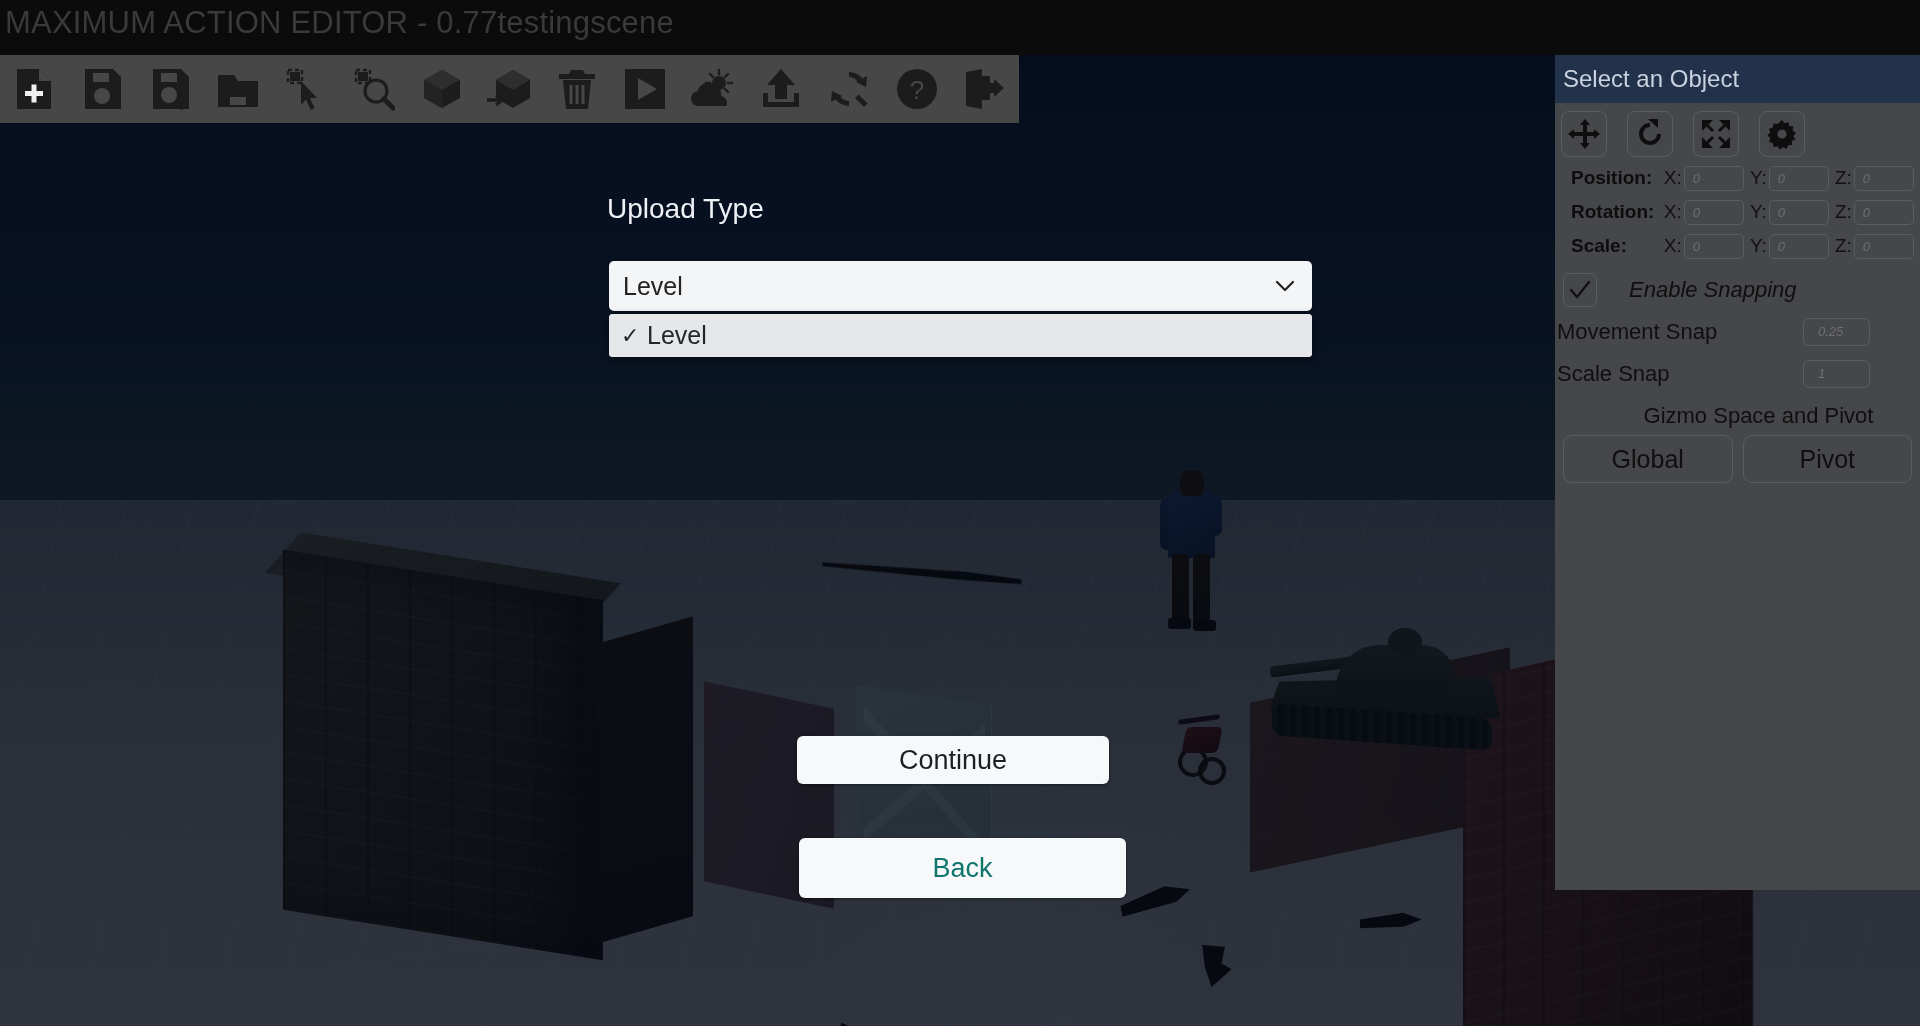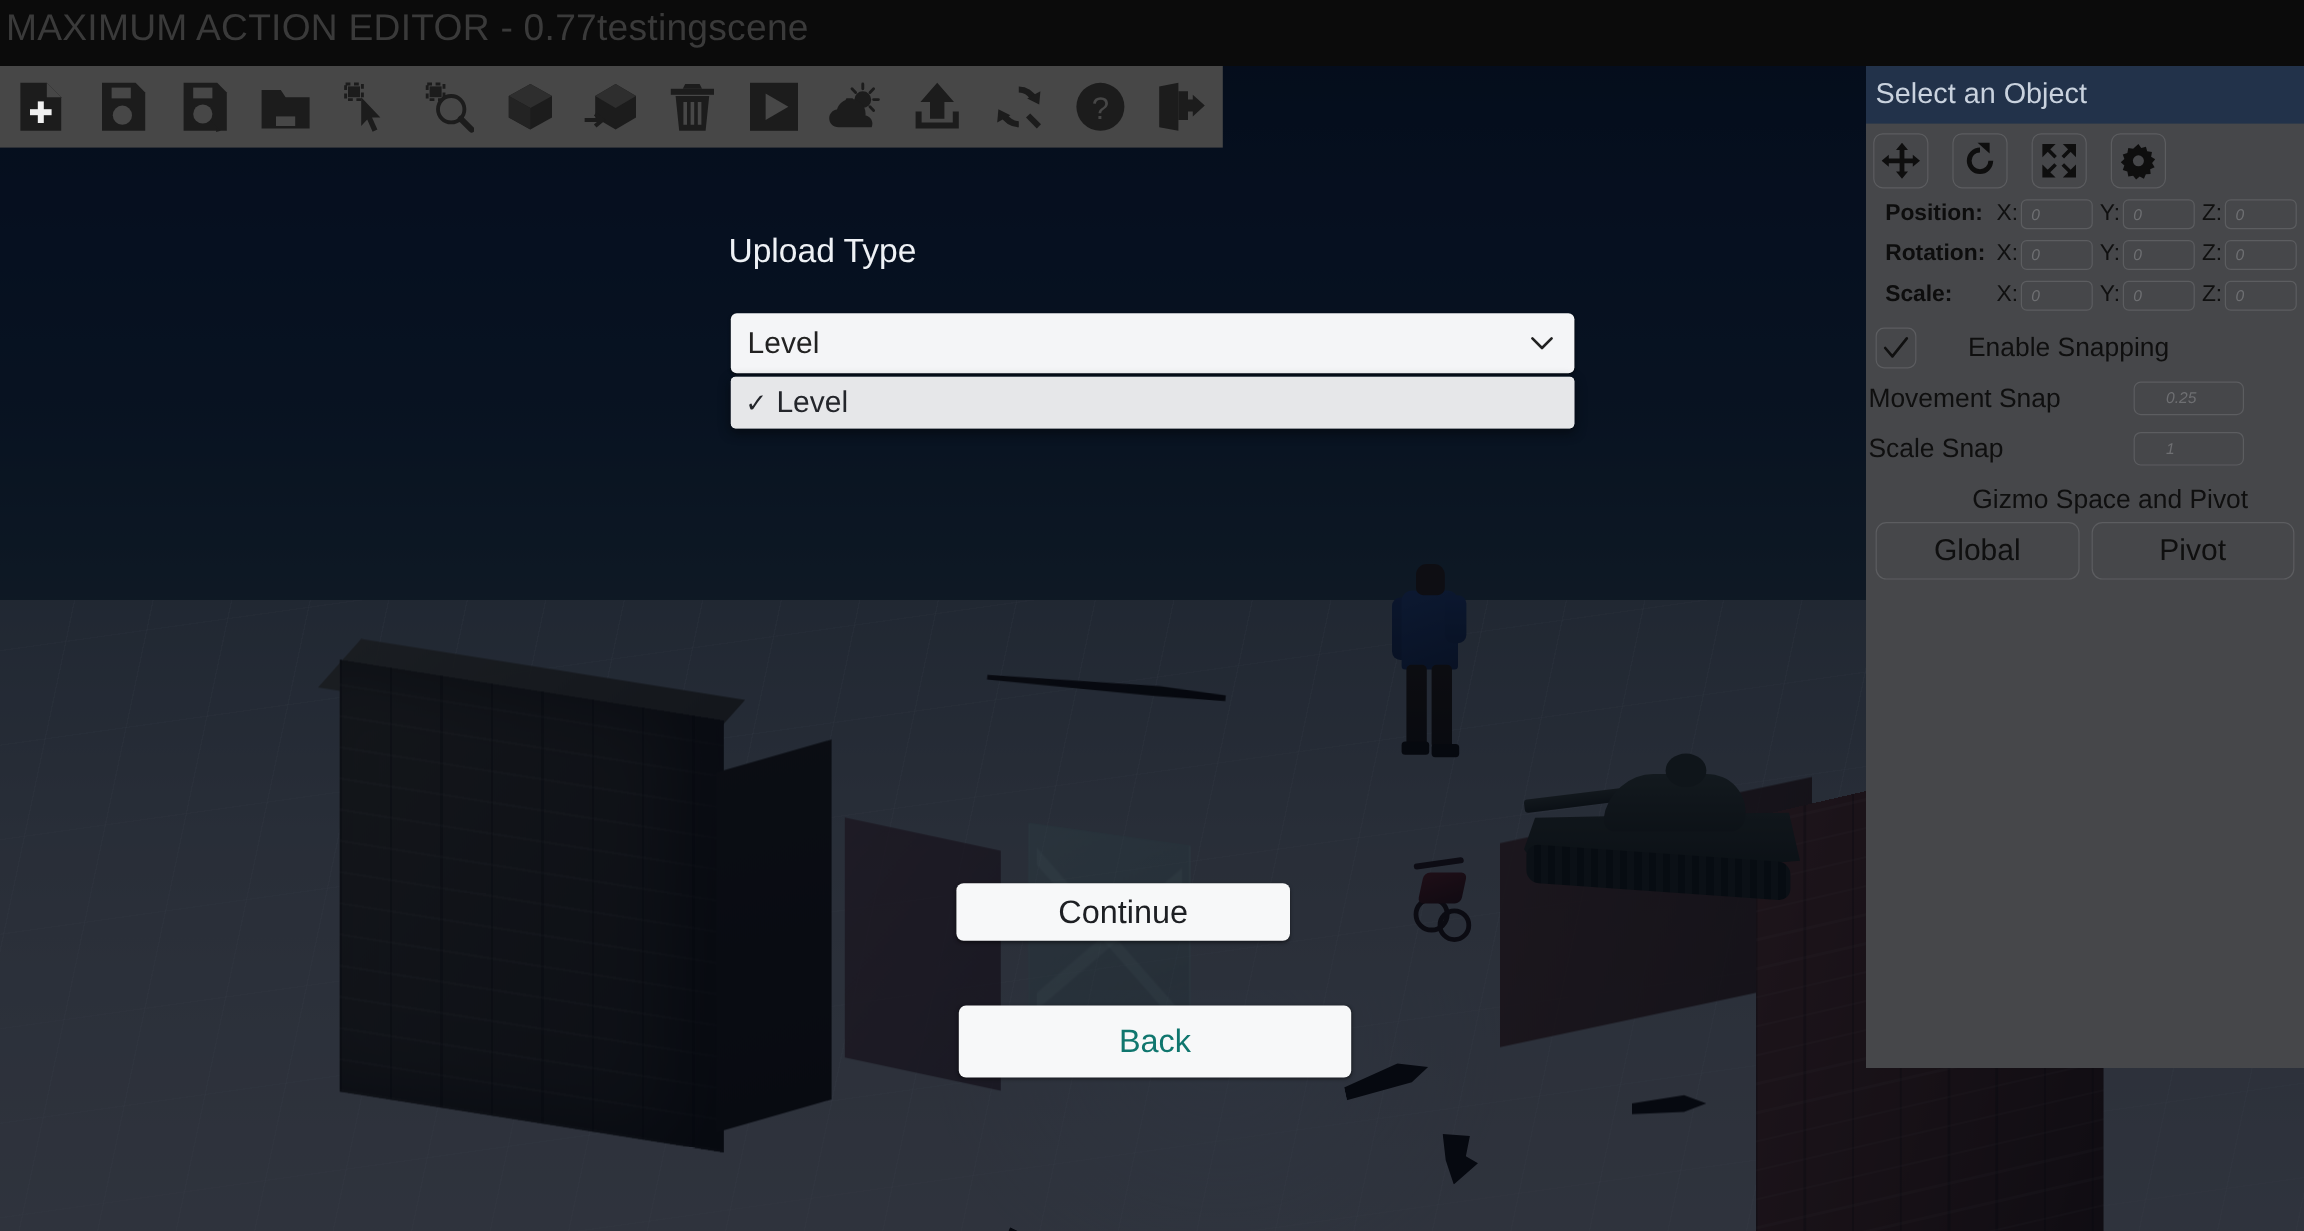--- a/index.html
+++ b/index.html
@@ -191,34 +191,34 @@
 
   .xform-row { display:flex; align-items:center; height:34px; padding-left:4px; font-size:19px;margin-left:12px; }
   .xform-label { font-weight:bold; color:#0d0d0d; width:98px; }
   .xf-axis { color:#101010; font-weight:400; margin-right:2px; font-size:19px; }
   .xf-input {
     width:63px; height:25px; border:1px solid #5c5d60; border-radius:5px;
     background:#46474a; color:#6e6f72; font-style:italic; font-size:13px;
     padding-left:8px; line-height:23px; margin-right:6px; overflow:hidden; white-space:nowrap;
   }
 
-  .snap-check-row { display:flex; align-items:center; padding:10px 0 4px 8px; gap:43px; }
+  .snap-check-row { display:flex; align-items:center; padding:10px 0 4px 8px; gap:32px;font-style:italic; }
   .checkbox {
     width:34px; height:34px; border:1px solid #5c5d60; border-radius:7px;
     background:#46474a; display:flex; align-items:center; justify-content:center; cursor:pointer;
   }
   .snap-check-row .lbl { font-size:22px; color:#0f0f0f; }
 
   .snap-row { display:flex; align-items:center; justify-content:space-between;
     padding:7px 50px 7px 0px; }
   .snap-row .lbl { font-size:22px; color:#0f0f0f; padding-left:2px; }
   .snap-input {
-    width:92px; height:28px; border:1px solid #5c5d60; border-radius:6px;
+    width:67px; height:28px; border:1px solid #5c5d60; border-radius:6px;
     background:#46474a; color:#6e6f72; font-style:italic; font-size:13px;
-    padding-left:26px; line-height:26px;
+    padding-left:14px; line-height:26px;
   }
 
   .gizmo-space-title { text-align:center; font-size:22px; color:#0f0f0f; padding:8px 0 6px 42px; }
   .space-btn-row { display:flex; gap:10px; padding:0 8px; }
   .space-btn {
     flex:1; height:48px; border:1px solid #5c5d60; border-radius:9px;
     background:#46474a; font-size:25px; color:#0f0f0f;
     display:flex; align-items:center; justify-content:center; cursor:pointer;
   }
 
@@ -242,21 +242,21 @@
     box-shadow:0 3px 10px rgba(0,0,0,.45);
   }
   .dd-item {
     height:43px; display:flex; align-items:center; padding-left:12px;
     font-size:25px; color:#24262b; cursor:pointer;
   }
   .dd-item.selected { background:#e6e7e9; }
   .dd-check { width:26px; display:inline-block; font-size:22px; }
 
   .btn-primary {
-    position:absolute; left:797px; top:736px; width:278px; height:48px;
+    position:absolute; left:797px; top:736px; width:312px; height:48px;
     background:#f7f8f9; border-radius:6px; border:none;
     font-size:27px; color:#1d1f23; cursor:pointer;
     font-family:"Liberation Sans", sans-serif;
     box-shadow:0 1px 3px rgba(0,0,0,.45);
   }
   .btn-secondary {
     position:absolute; left:799px; top:838px; width:327px; height:60px;
     background:#f7f8f9; border-radius:6px; border:none;
     font-size:27px; color:#0f766e; cursor:pointer;
     font-family:"Liberation Sans", sans-serif;

